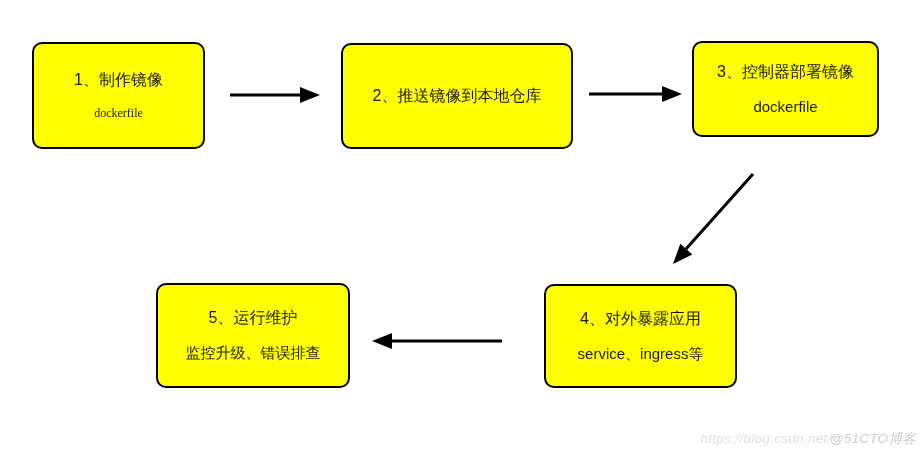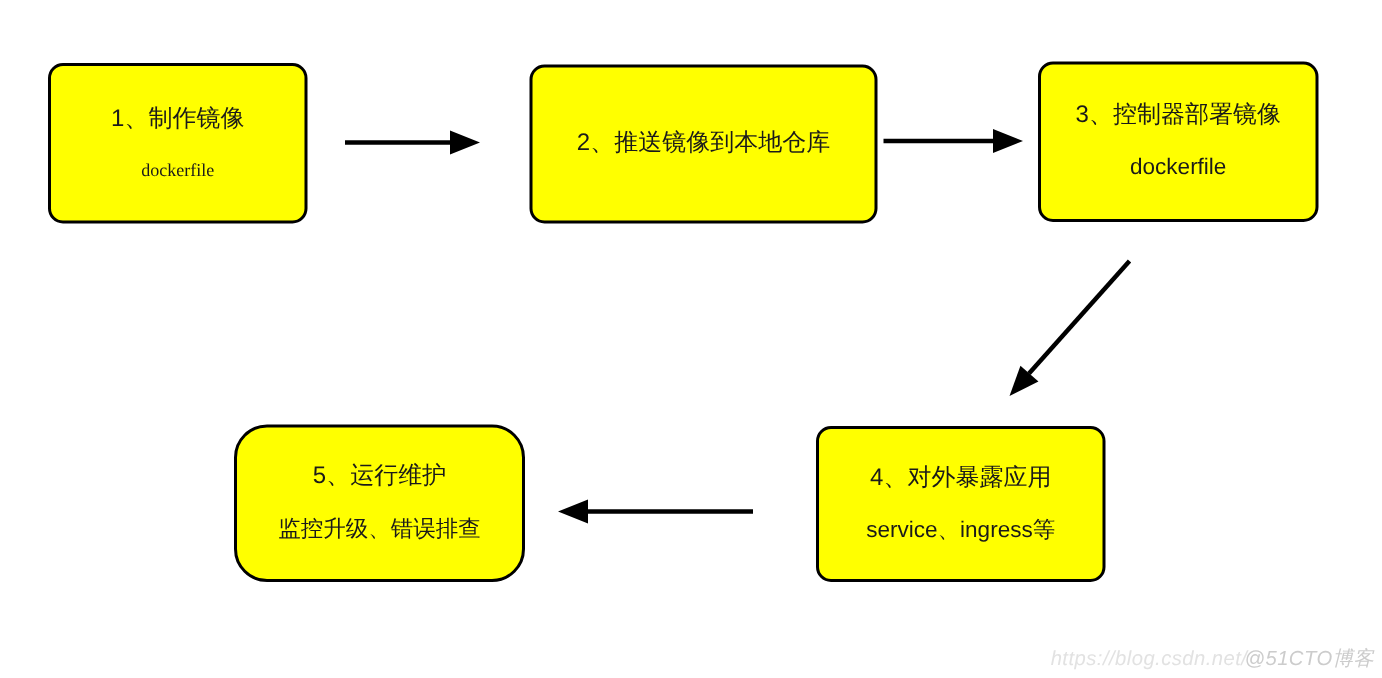--- a/index.html
+++ b/index.html
@@ -39,24 +39,24 @@
     font-size: 15px;
     font-weight: 400;
     line-height: 1.1;
     white-space: nowrap;
   }
   .node-subtitle.serif {
     font-family: "Liberation Serif", serif;
     font-size: 12px;
   }
   #node1 { left: 32px;  top: 42px;  width: 173px; height: 107px; }
-  #node2 { left: 341px; top: 43px;  width: 232px; height: 106px; margin-left: 12px; }
-  #node3 { left: 692px; top: 41px;  width: 187px; height: 107px; }
+  #node2 { left: 341px; top: 43px;  width: 232px; height: 106px; }
+  #node3 { left: 692px; top: 41px;  width: 187px; height: 96px; }
   #node4 { left: 544px; top: 284px; width: 193px; height: 104px; }
-  #node5 { left: 156px; top: 283px; width: 194px; height: 105px; border-radius: 22px; }
+  #node5 { left: 156px; top: 283px; width: 194px; height: 105px; }
   .arrow-layer {
     position: absolute;
     left: 0; top: 0;
     width: 921px;
     height: 452px;
     pointer-events: none;
   }
   .arrow-layer line    { stroke: #000000; stroke-width: 3; }
   .arrow-layer polygon { fill: #000000; }
   .watermark {

